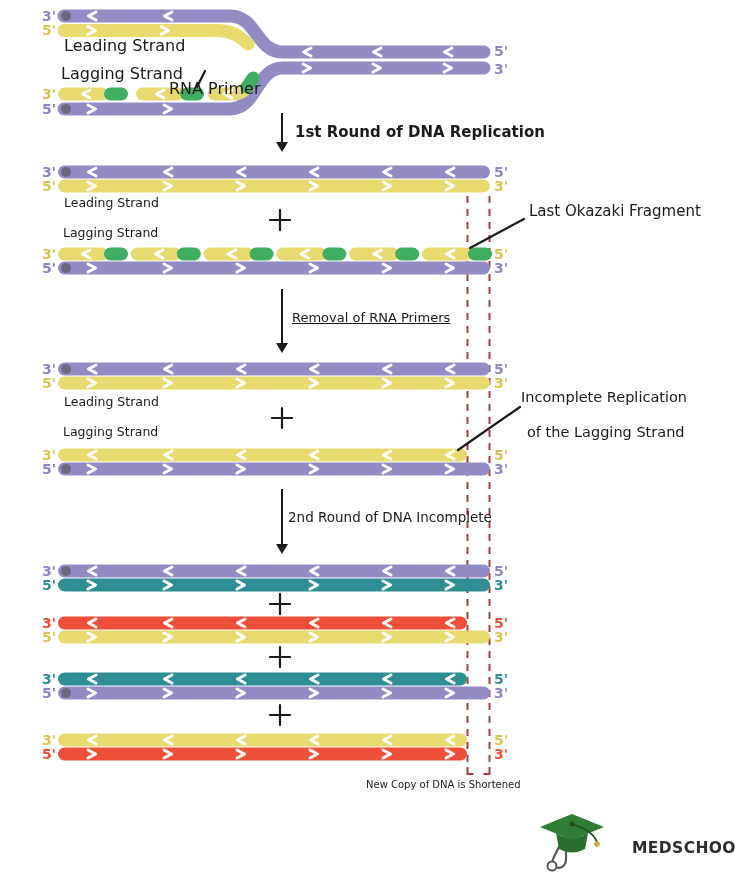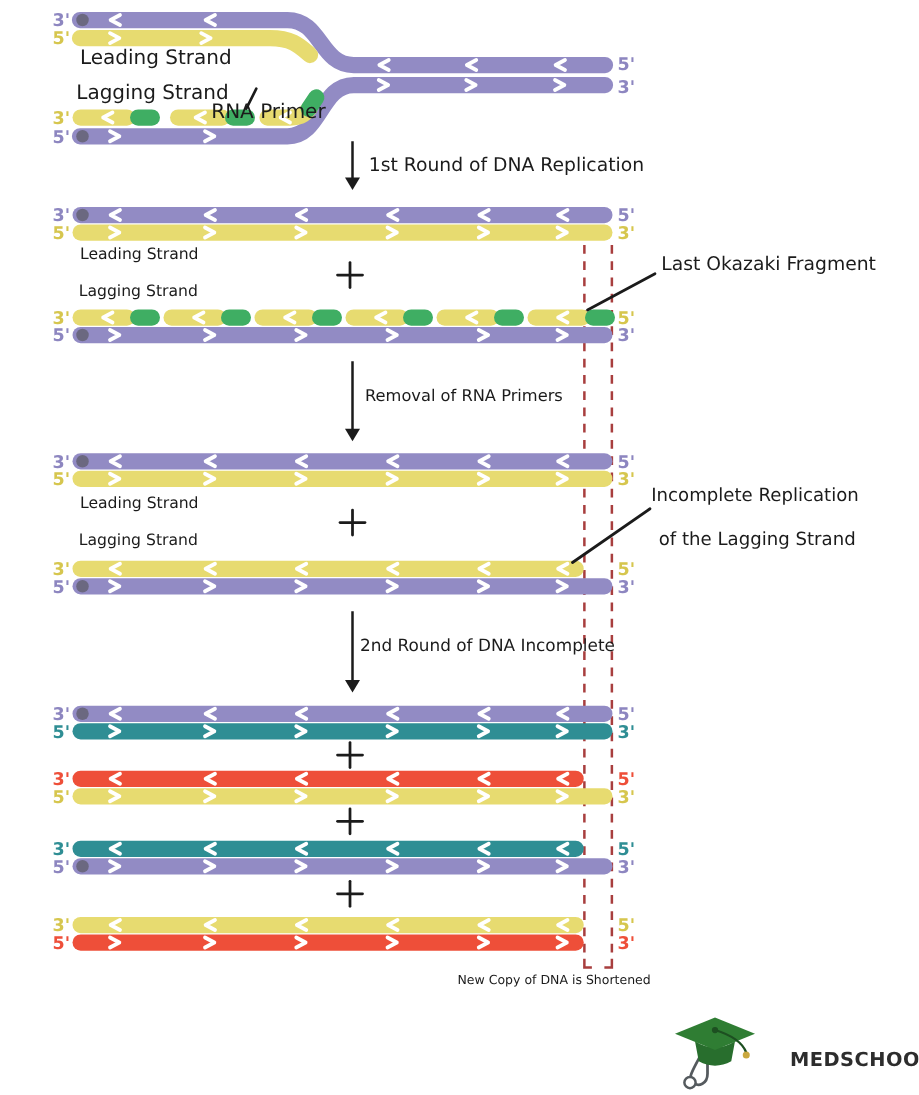--- a/index.html
+++ b/index.html
@@ -250,25 +250,25 @@
         <polygon points="276,544 288,544 282,554" fill="#1b1b1b"></polygon>
         <line x1="524" y1="219" x2="470" y2="248" stroke="#1b1b1b" stroke-width="2.2" stroke-linecap="round"></line>
         <line x1="520" y1="407" x2="458" y2="450" stroke="#1b1b1b" stroke-width="2.2" stroke-linecap="round"></line>
         <line x1="205" y1="71" x2="197" y2="87" stroke="#1b1b1b" stroke-width="2.2" stroke-linecap="round"></line>
       </g>
     </svg>
 
   <div class="ann" style="left:64px;top:37px;font-size:16px;">Leading Strand</div>
   <div class="ann" style="left:169px;top:52px;font-size:16px;margin-top:28px;">RNA Primer</div>
   <div class="ann" style="left:61px;top:65px;font-size:16px;">Lagging Strand</div>
-  <div class="ann" style="left:295px;top:124px;font-size:15px;">1st Round of DNA Replication</div>
+  <div class="ann" style="left:295px;top:124px;font-size:15px;font-weight:bold;">1st Round of DNA Replication</div>
   <div class="ann" style="left:64px;top:196px;font-size:12.5px;">Leading Strand</div>
   <div class="ann" style="left:63px;top:226px;font-size:12.5px;">Lagging Strand</div>
   <div class="ann" style="left:529px;top:203px;font-size:15px;">Last Okazaki Fragment</div>
-  <div class="ann" style="left:292px;top:311px;font-size:13px;">Removal of RNA Primers</div>
+  <div class="ann" style="left:292px;top:311px;font-size:13px;text-decoration:underline;">Removal of RNA Primers</div>
   <div class="ann" style="left:64px;top:395px;font-size:12.5px;">Leading Strand</div>
   <div class="ann" style="left:63px;top:425px;font-size:12.5px;">Lagging Strand</div>
   <div class="ann" style="left:521px;top:389px;font-size:14.5px;text-align:right;">Incomplete Replication</div>
   <div class="ann" style="left:527px;top:424px;font-size:14.5px;">of the Lagging Strand</div>
   <div class="ann" style="left:288px;top:510px;font-size:13.5px;">2nd Round of DNA Incomplete</div>
   <div class="ann" style="left:366px;top:779px;font-size:10px;">New Copy of DNA is Shortened</div>
 
   <div class="logo-text">
     <span class="logo-bold">MEDSCHOOL</span><span class="logo-light">COACH</span>
   </div>

